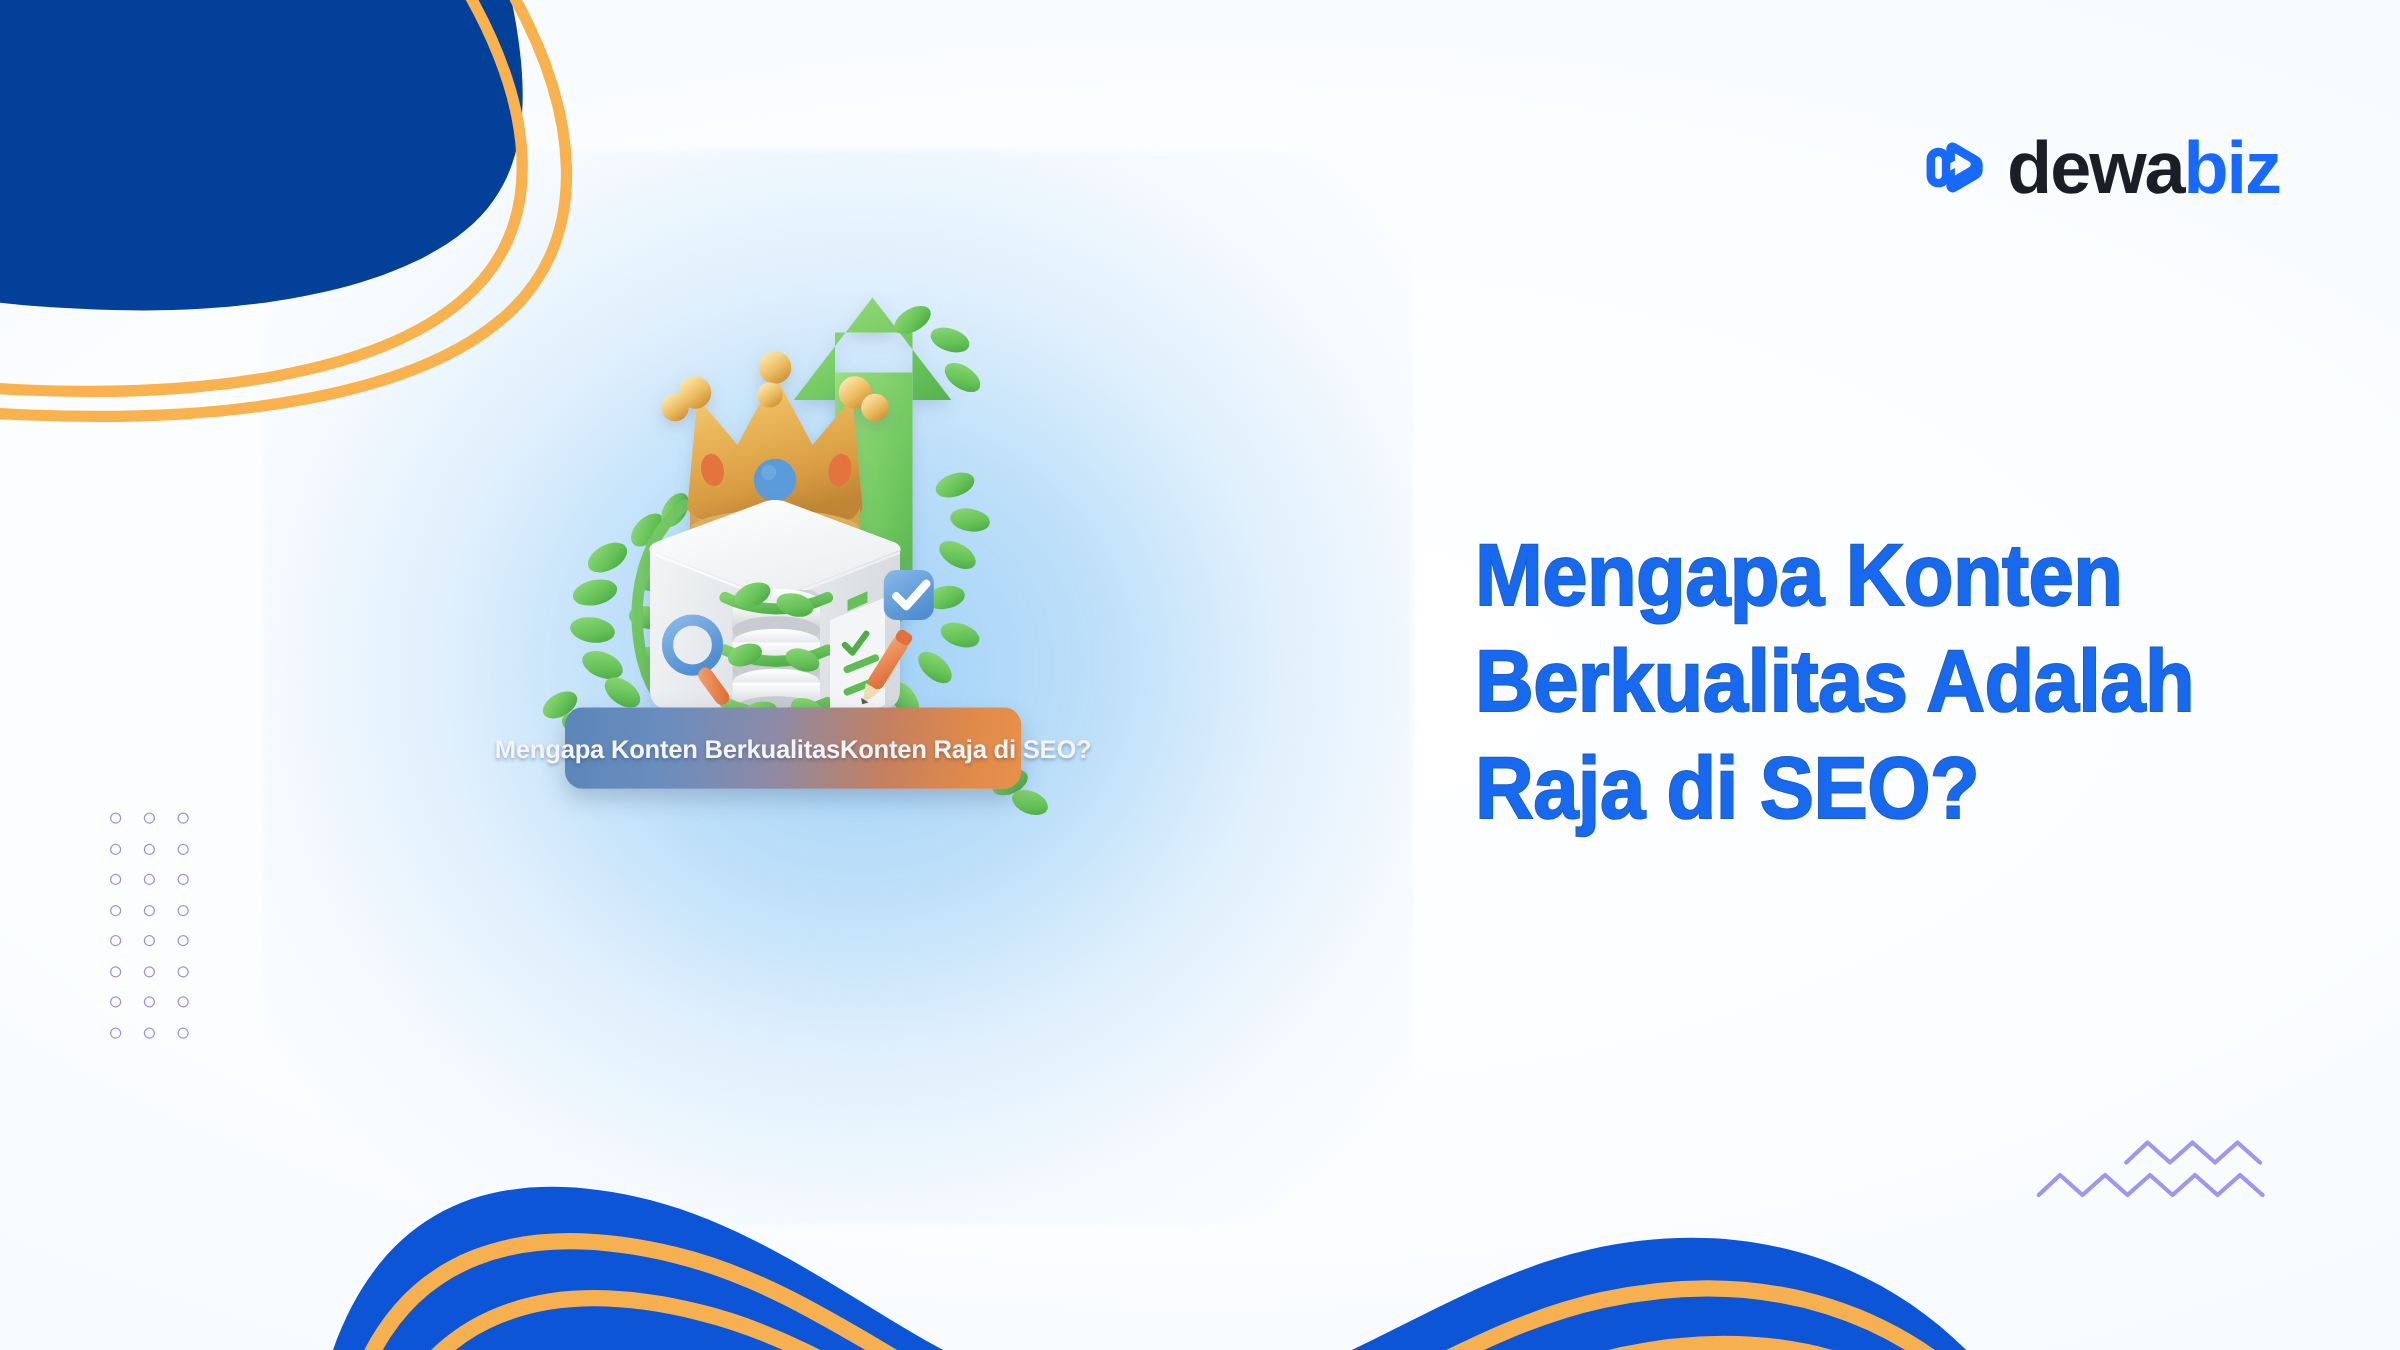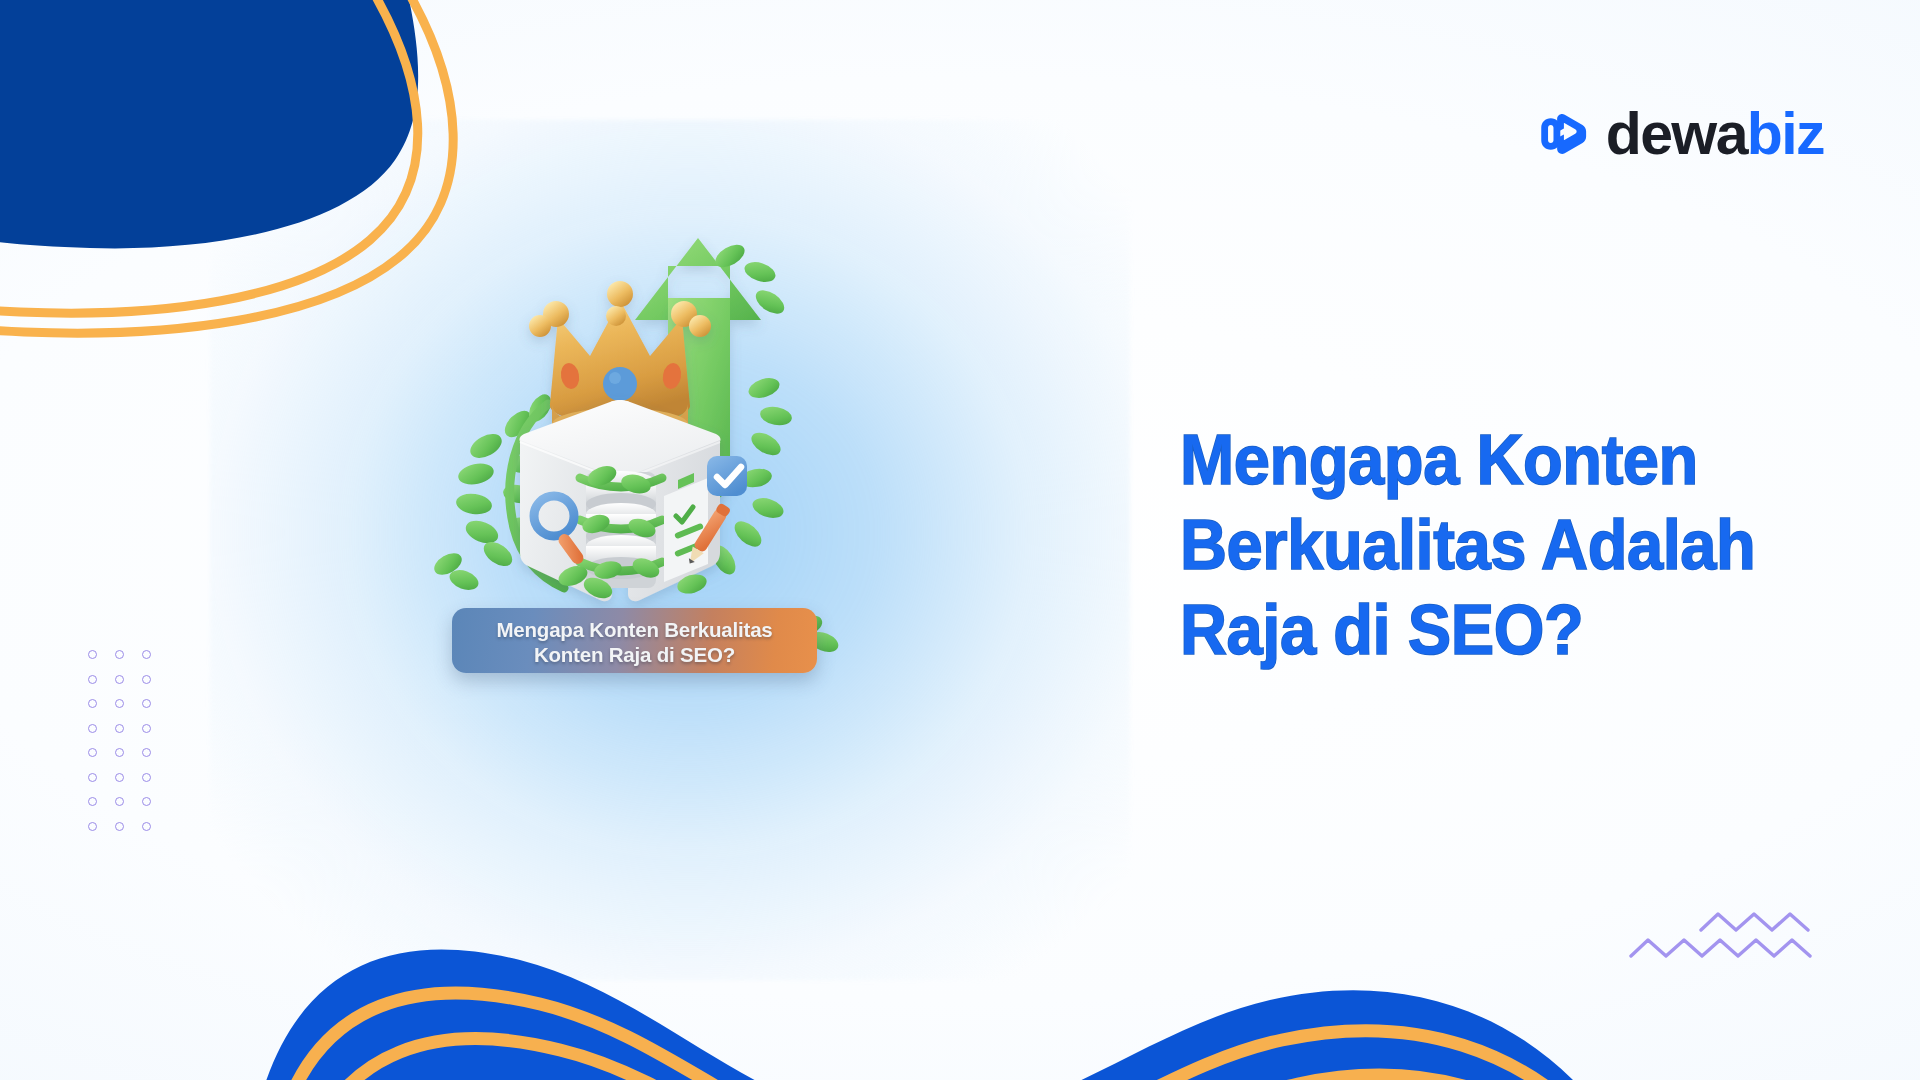--- a/index.html
+++ b/index.html
@@ -81,24 +81,23 @@
   #illus svg { display:block; width:420px; height:440px; }
 
   
   #banner {
     position:absolute;
     left:452px; top:566px;
     width:365px; height:65px;
     border-radius:14px;
     background:linear-gradient(97deg,#5b86b8 0%, #6a8dbd 22%, #8e8aa6 46%, #c4805f 70%, #e08a4a 88%, #e8904b 100%);
     box-shadow:0 8px 18px rgba(60,80,110,0.28);
-    display:flex; flex-direction:column;
+    display:flex; flex-direction:row;
     align-items:center; justify-content:center;
     padding-top:2px;
-    margin-top:42px;
   }
   #banner .bl {
     color:#f2f4f6;
     font-size:20.5px;
     font-weight:700;
     line-height:25px;
     letter-spacing:-0.2px;
     text-shadow:0 2px 3px rgba(30,40,60,0.35);
     white-space:nowrap;
   }

